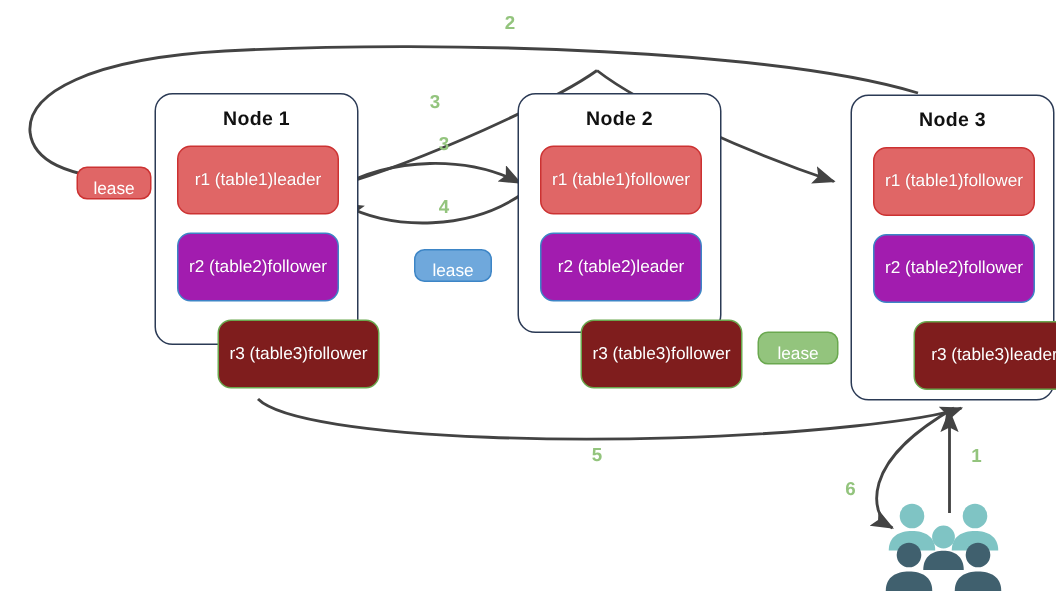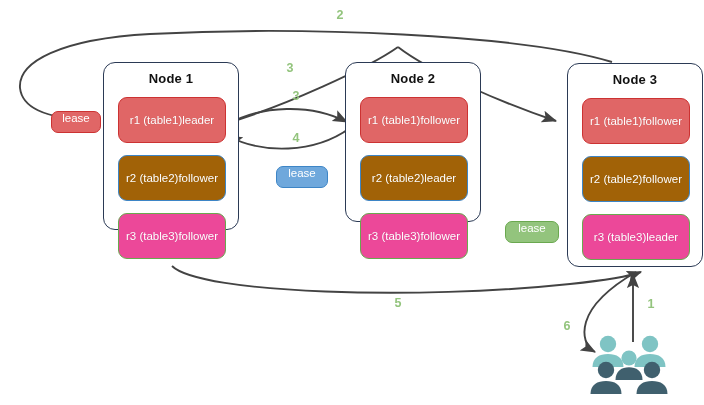--- a/index.html
+++ b/index.html
@@ -40,29 +40,29 @@
     justify-content:center;
     color:#ffffff;
     font-size:11.5px;
     line-height:1.25;
     text-align:right;
     text-shadow:0 0 1px rgba(0,0,0,.15);
   }
   .range .l1{display:block;}
   .range .l2{display:block;}
   .r-red{background:#e06666;border:1.6px solid #cc3232;}
-  .r-blue{background:#a16207;border:1.6px solid #3d85c6;}
-  .r-green{background:#ec4899;border:1.6px solid #6aa84f;}
+  .r-blue{background:#a21caf;border:1.6px solid #3d85c6;}
+  .r-green{background:#7f1d1d;border:1.6px solid #6aa84f;margin-left:27px;}
 
   .lease{
     position:absolute;
     box-sizing:border-box;
     border-radius:7px;
     display:flex;
-    align-items:flex-start;
+    align-items:flex-end;
     justify-content:center;
     font-size:11.5px;
     color:#ffffff;
     z-index:4;
   }
   .lease-red{background:#e06666;border:1.6px solid #cc3232;}
   .lease-blue{background:#6fa8dc;border:1.6px solid #3d85c6;}
   .lease-green{background:#93c47d;border:1.6px solid #6aa84f;}
 
   .step-label{

